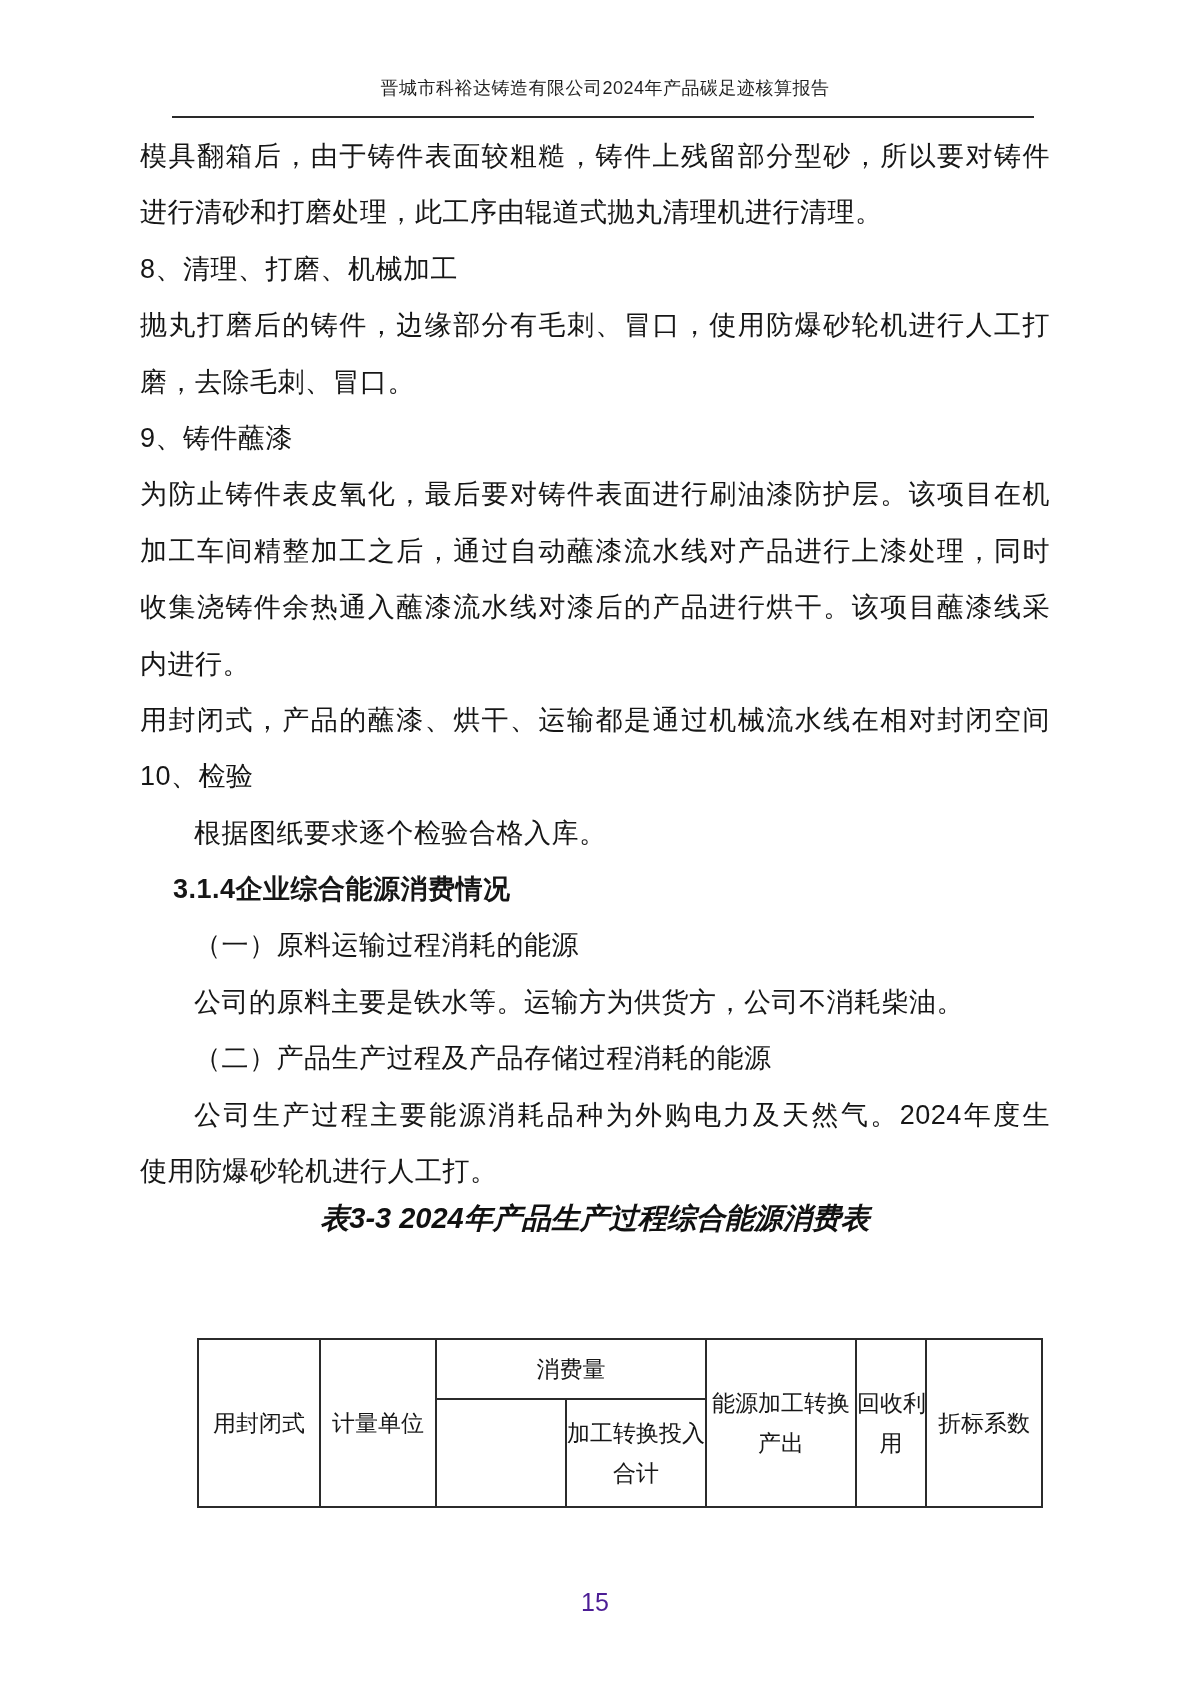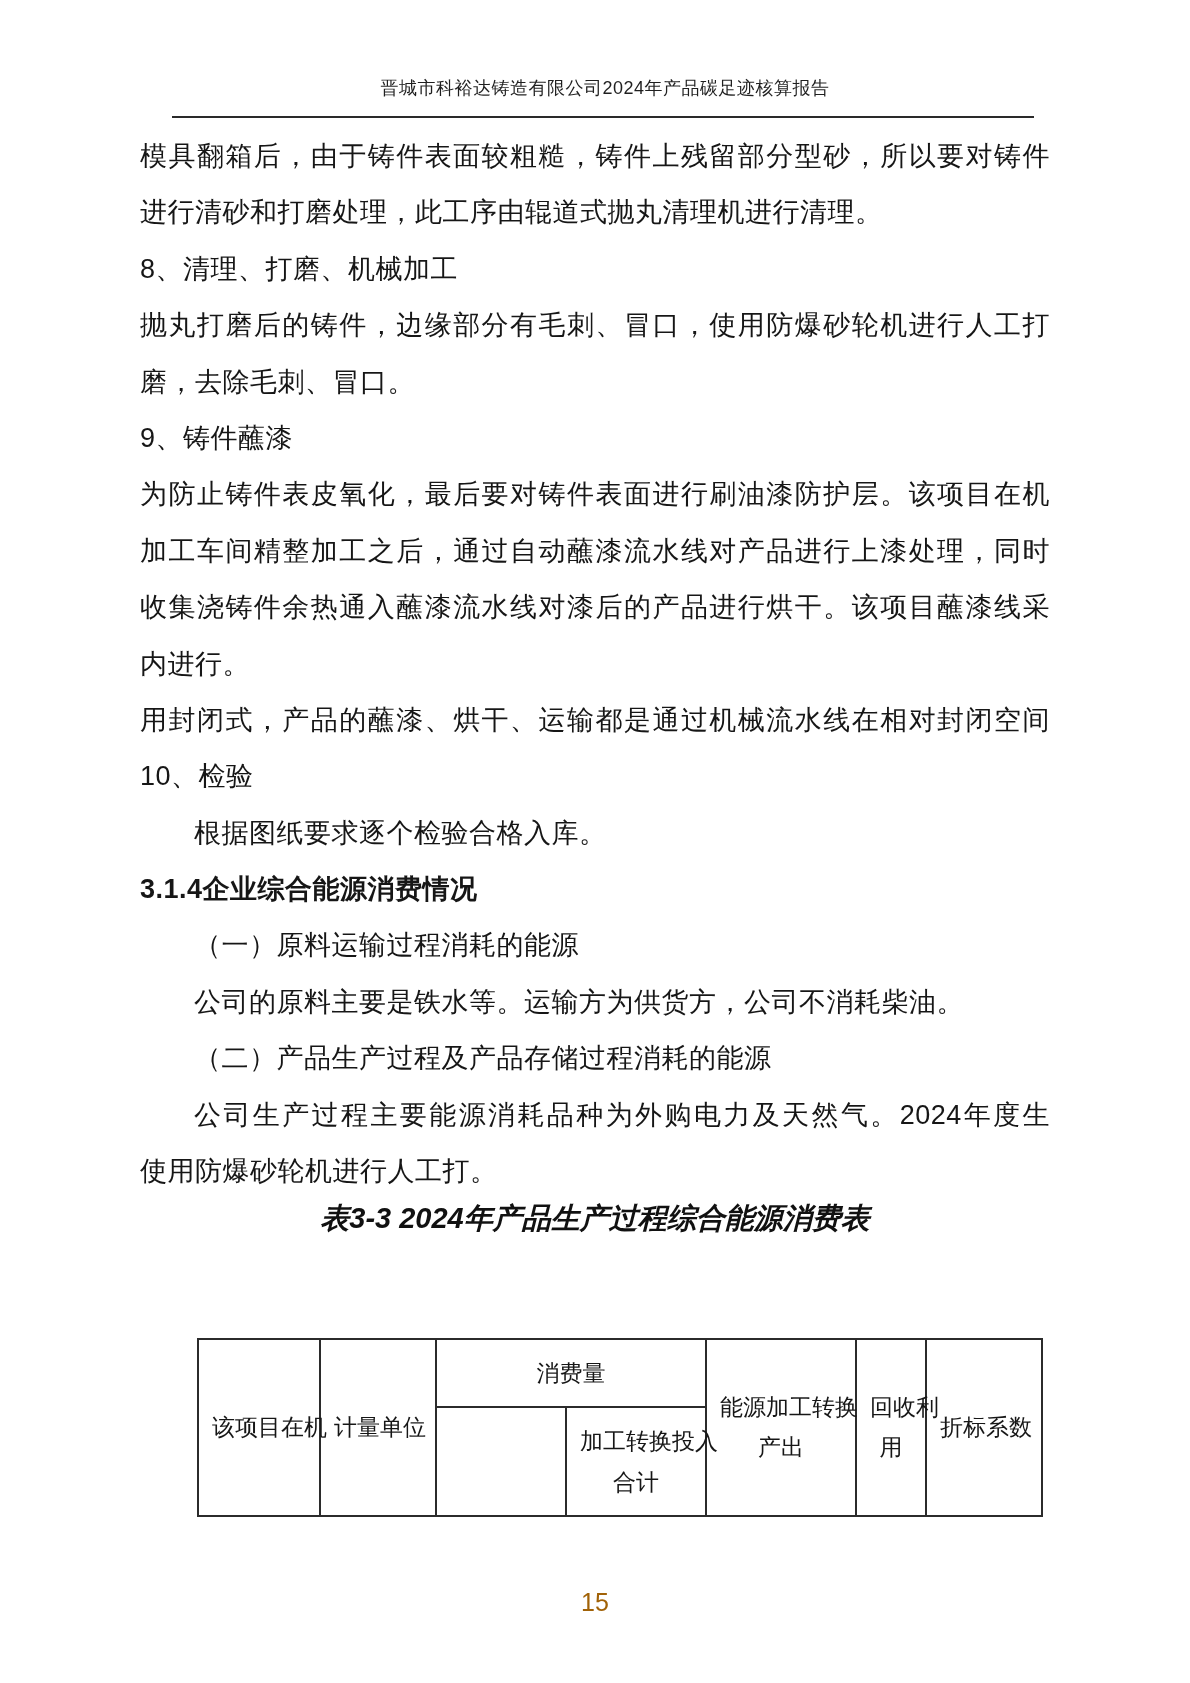--- a/index.html
+++ b/index.html
@@ -46,21 +46,21 @@
     height: 56.4px;
     line-height: 56.4px;
     white-space: nowrap;
   }
   .line.just {
     white-space: normal;
     text-align: justify;
     text-align-last: justify;
   }
   .line.indent { padding-left: 54px; }
-  .line.bold { font-weight: bold; }
+  .line.bold { font-weight: bold; margin-left: 33px; }
 
   .table-title {
     position: absolute;
     top: 1200px;
     left: 0;
     width: 100%;
     text-align: center;
     font-size: 29px;
     font-weight: bold;
     line-height: 36px;
@@ -78,34 +78,34 @@
   }
   table.energy-table td {
     border: 2px solid #2b2b2b;
     text-align: center;
     vertical-align: middle;
     font-size: 23px;
     line-height: 1.75;
     color: #161616;
     white-space: pre-line;
     word-break: keep-all;
-    padding: 13px;
+    padding: 0;
     overflow: visible;
   }
   tr.row-top { height: 60px; }
   tr.row-sub { height: 108px; }
 
   .page-number {
     position: absolute;
     top: 1588px;
     left: 0;
     width: 100%;
     text-align: center;
     font-size: 25px;
-    color: #a16207;
+    color: #4c1d95;
   }
 </style>
 </head>
 <body>
 
 <div class="page-header-text">晋城市科裕达铸造有限公司2024年产品碳足迹核算报告</div>
 <div class="header-rule"></div>
 
 <div class="body-text">
   <div class="line just">模具翻箱后，由于铸件表面较粗糙，铸件上残留部分型砂，所以要对铸件</div>
@@ -136,21 +136,21 @@
     <col style="width:122px">
     <col style="width:116px">
     <col style="width:130px">
     <col style="width:140px">
     <col style="width:150px">
     <col style="width:70px">
     <col style="width:116px">
   </colgroup>
   <tbody>
       <tr class="row-top">
-    <td rowspan="2">该项目在机</td>
+    <td rowspan="2">用封闭式</td>
     <td rowspan="2">计量单位</td>
     <td colspan="2">消费量</td>
     <td rowspan="2">能源加工转换
 产出</td>
     <td rowspan="2">回收利
 用</td>
     <td rowspan="2">折标系数</td>
   </tr>
   <tr class="row-sub">
     <td></td>

